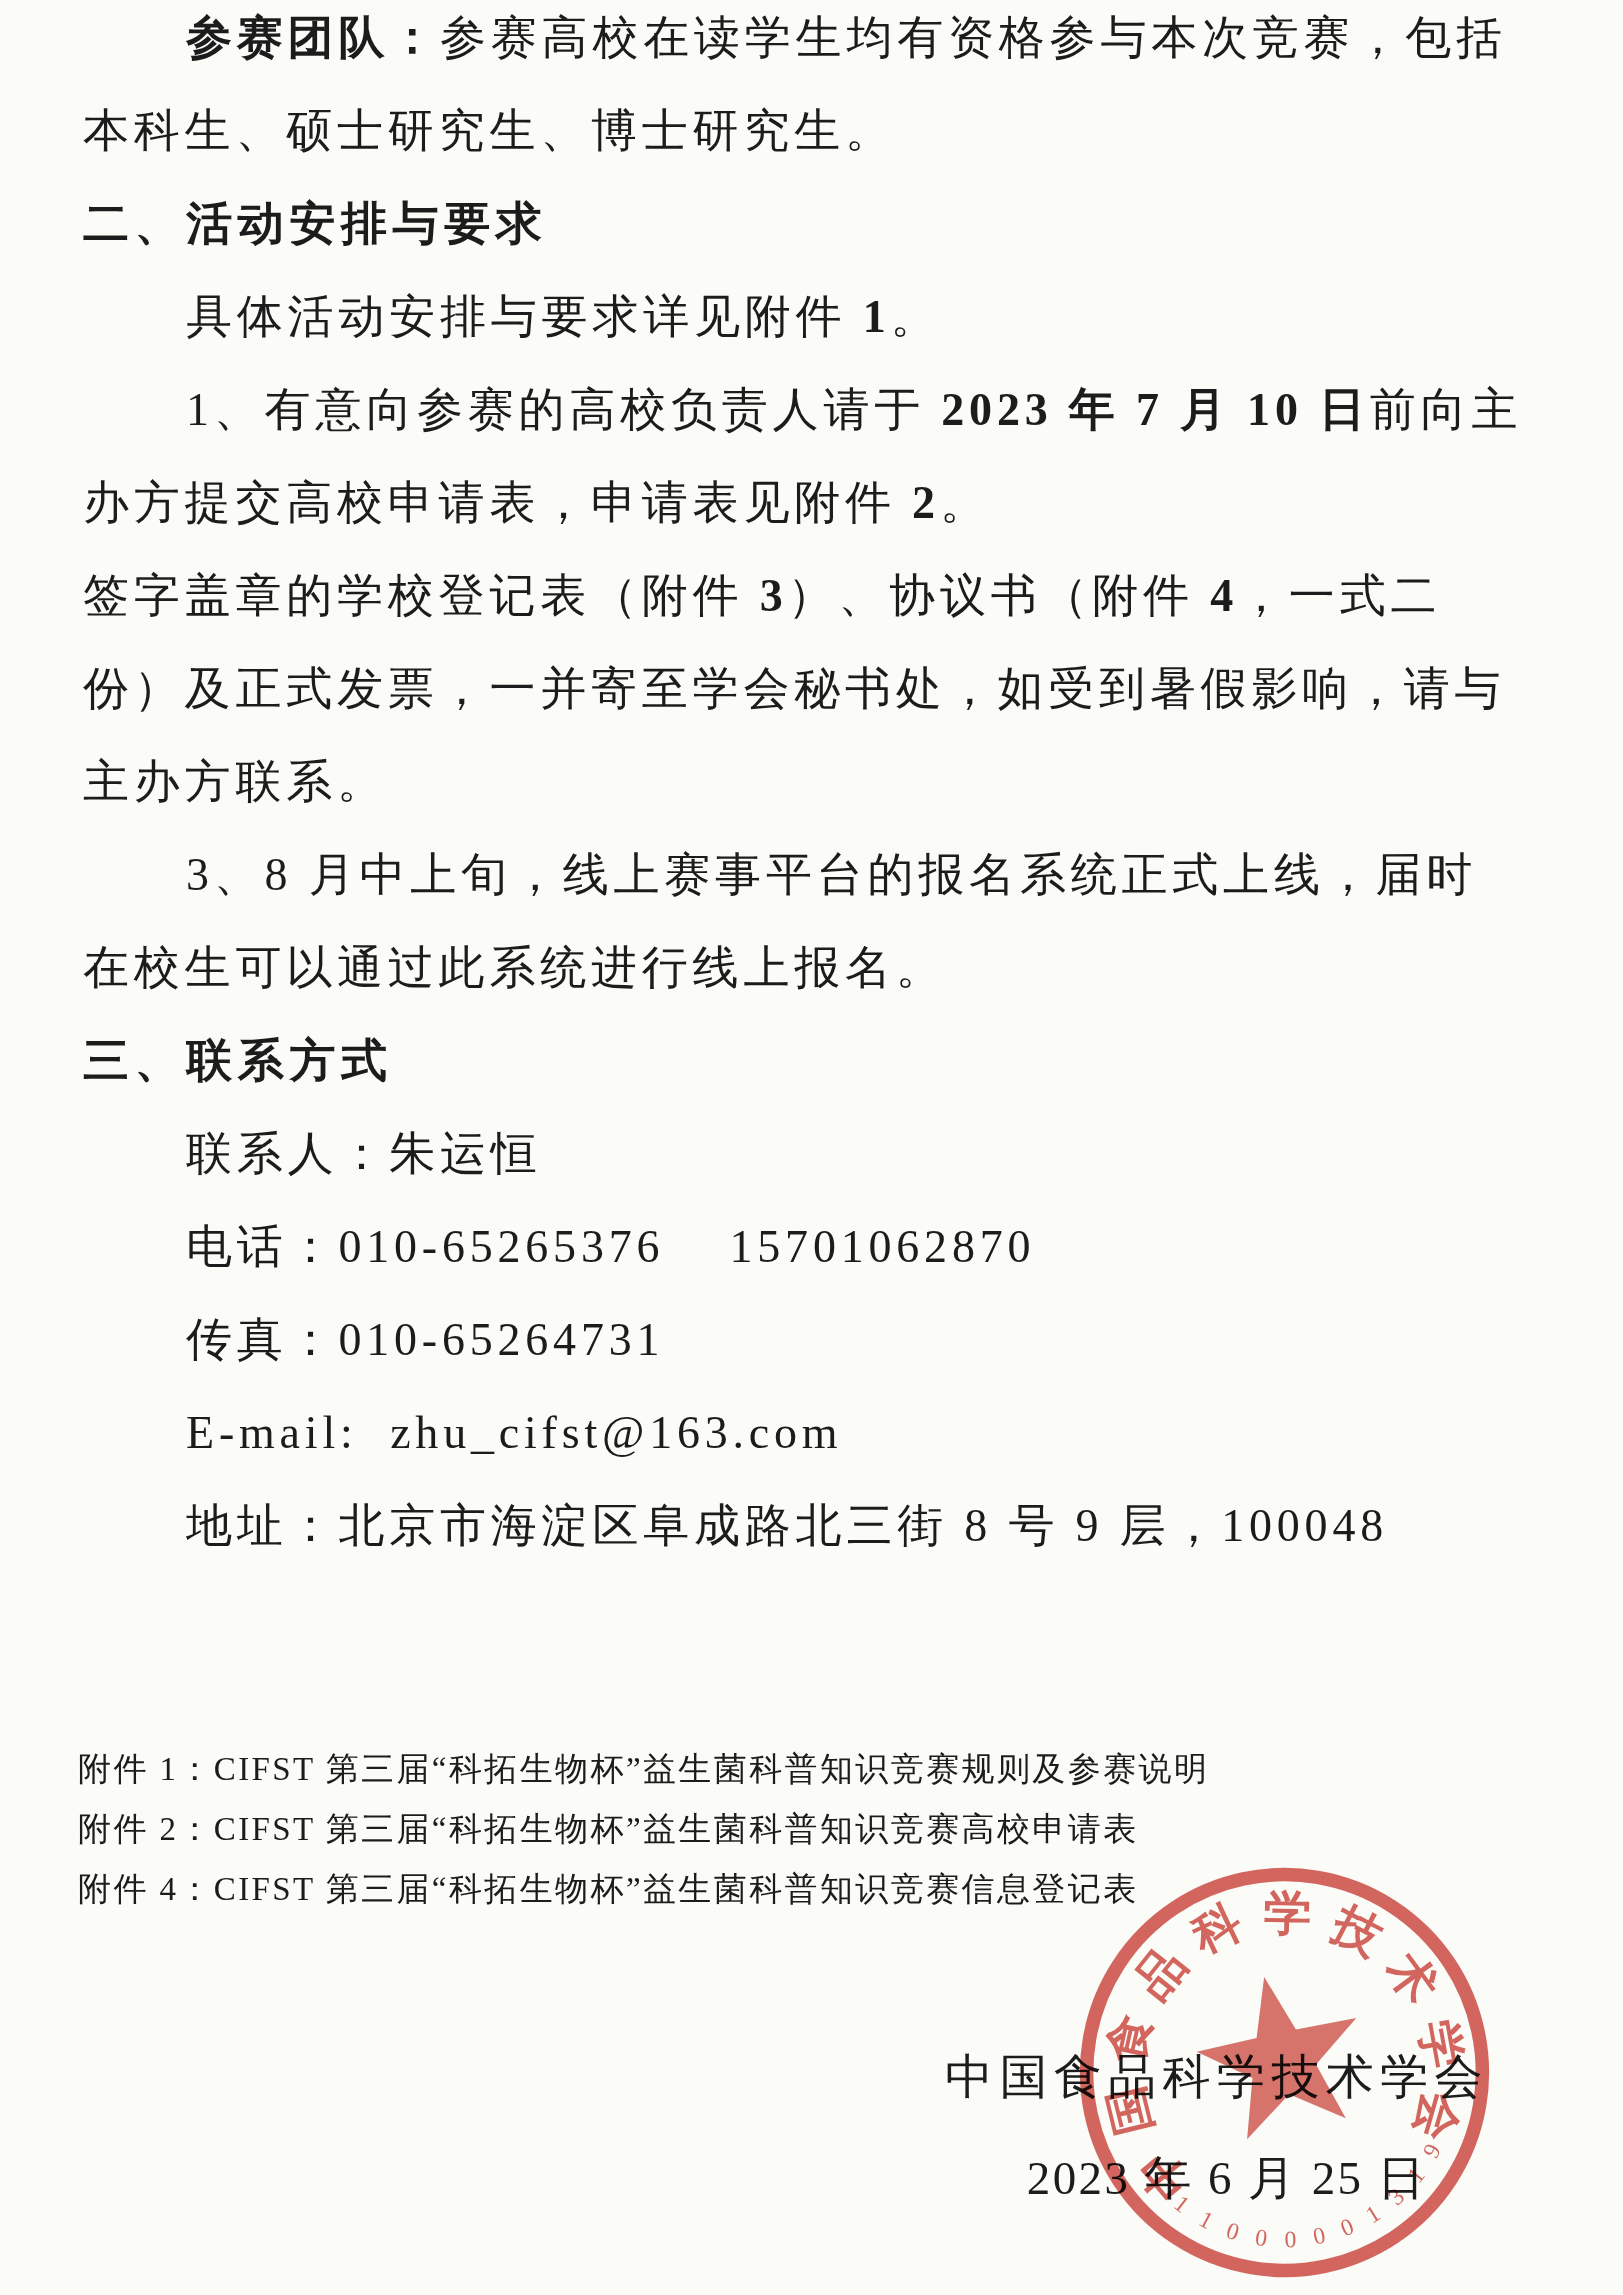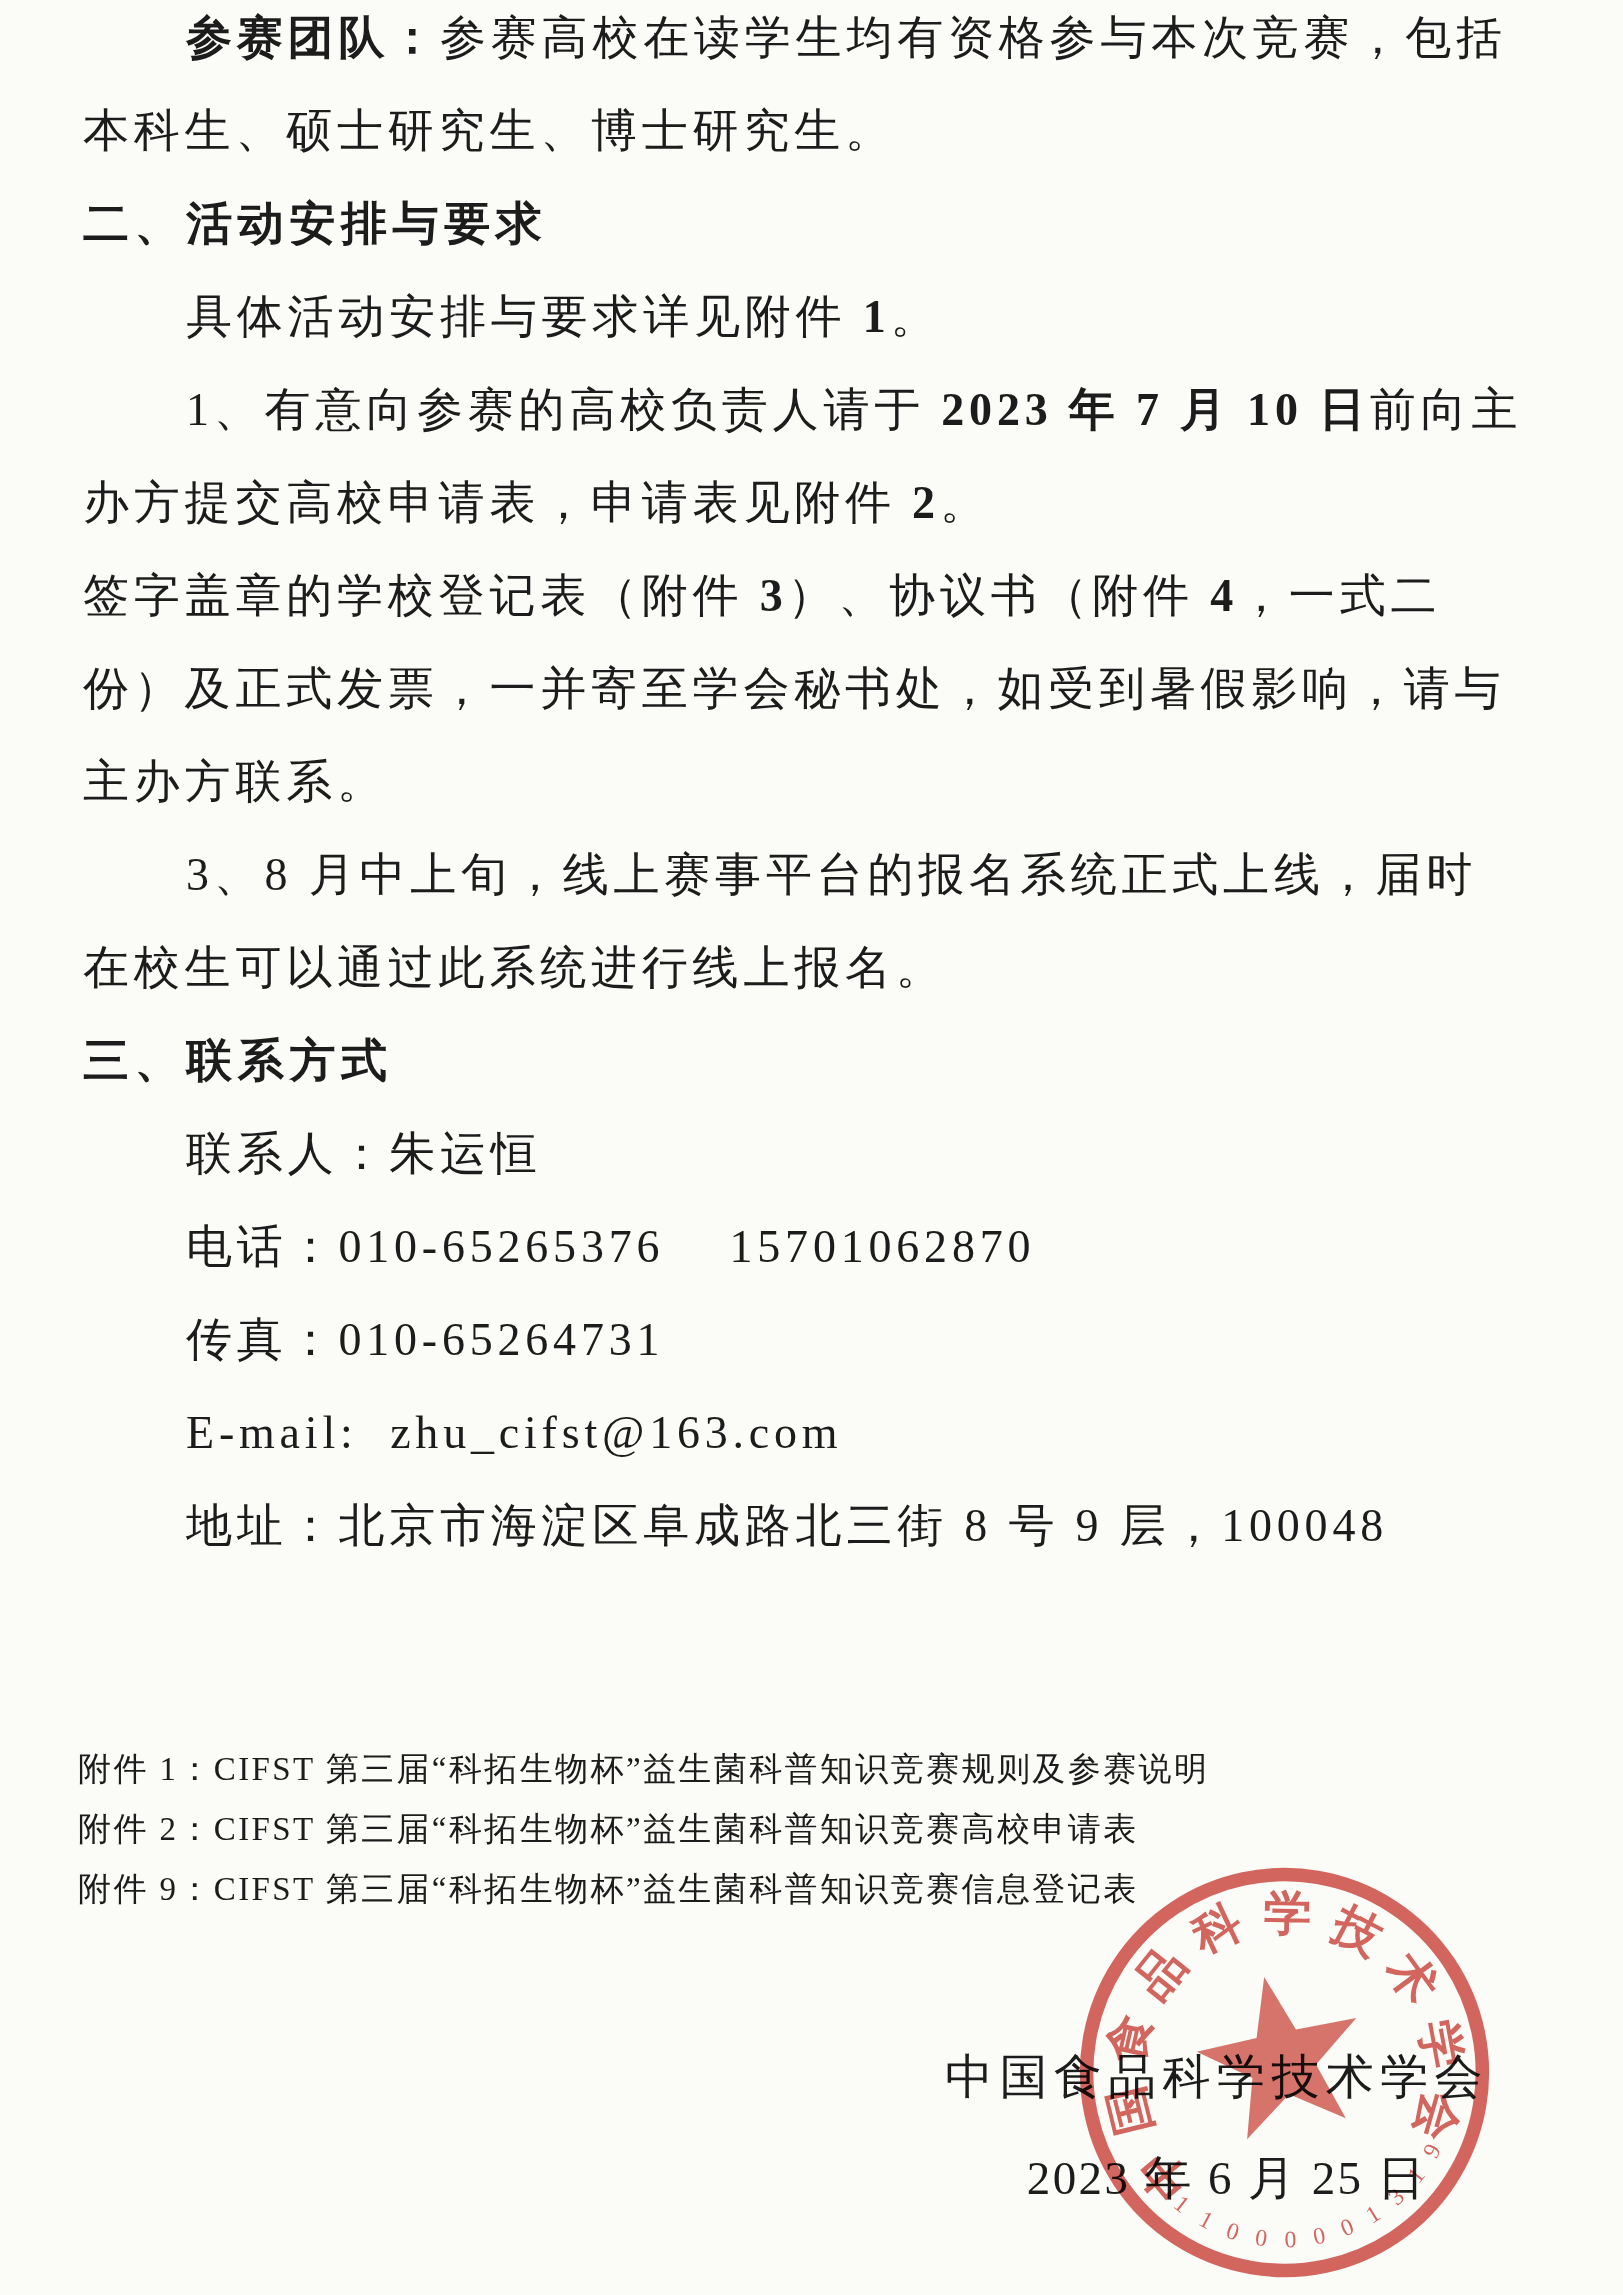--- a/index.html
+++ b/index.html
@@ -132,21 +132,21 @@
       <div class="doc-line indent"><span>联系人：朱运恒</span></div>
       <div class="doc-line indent"><span>电话：010-65265376    15701062870</span></div>
       <div class="doc-line indent"><span>传真：010-65264731</span></div>
       <div class="doc-line indent"><span>E-mail:  zhu_cifst@163.com</span></div>
       <div class="doc-line indent"><span>地址：北京市海淀区阜成路北三街 8 号 9 层，100048</span></div>
     </div>
 
   <div id="attachments" class="attachments">
       <div class="att-line">附件 1：CIFST 第三届“科拓生物杯”益生菌科普知识竞赛规则及参赛说明</div>
       <div class="att-line">附件 2：CIFST 第三届“科拓生物杯”益生菌科普知识竞赛高校申请表</div>
-      <div class="att-line">附件 9：CIFST 第三届“科拓生物杯”益生菌科普知识竞赛信息登记表</div>
+      <div class="att-line">附件 4：CIFST 第三届“科拓生物杯”益生菌科普知识竞赛信息登记表</div>
     </div>
 
   <div class="sig-org">中国食品科学技术学会</div>
 
   <div class="sig-date">2023 年 6 月 25 日</div>
 
   <svg class="seal" viewBox="0 0 560 560">
     <g transform="rotate(-12 280 280)">
       <circle class="seal-ring" cx="280" cy="280" r="249"></circle>
       <path class="seal-star" d="M280,157 L305.3,230.2 L382.7,231.6 L320.9,278.3 L343.5,352.4 L280,308 L216.5,352.4 L239.1,278.3 L177.3,231.6 L254.7,230.2 Z"></path>

